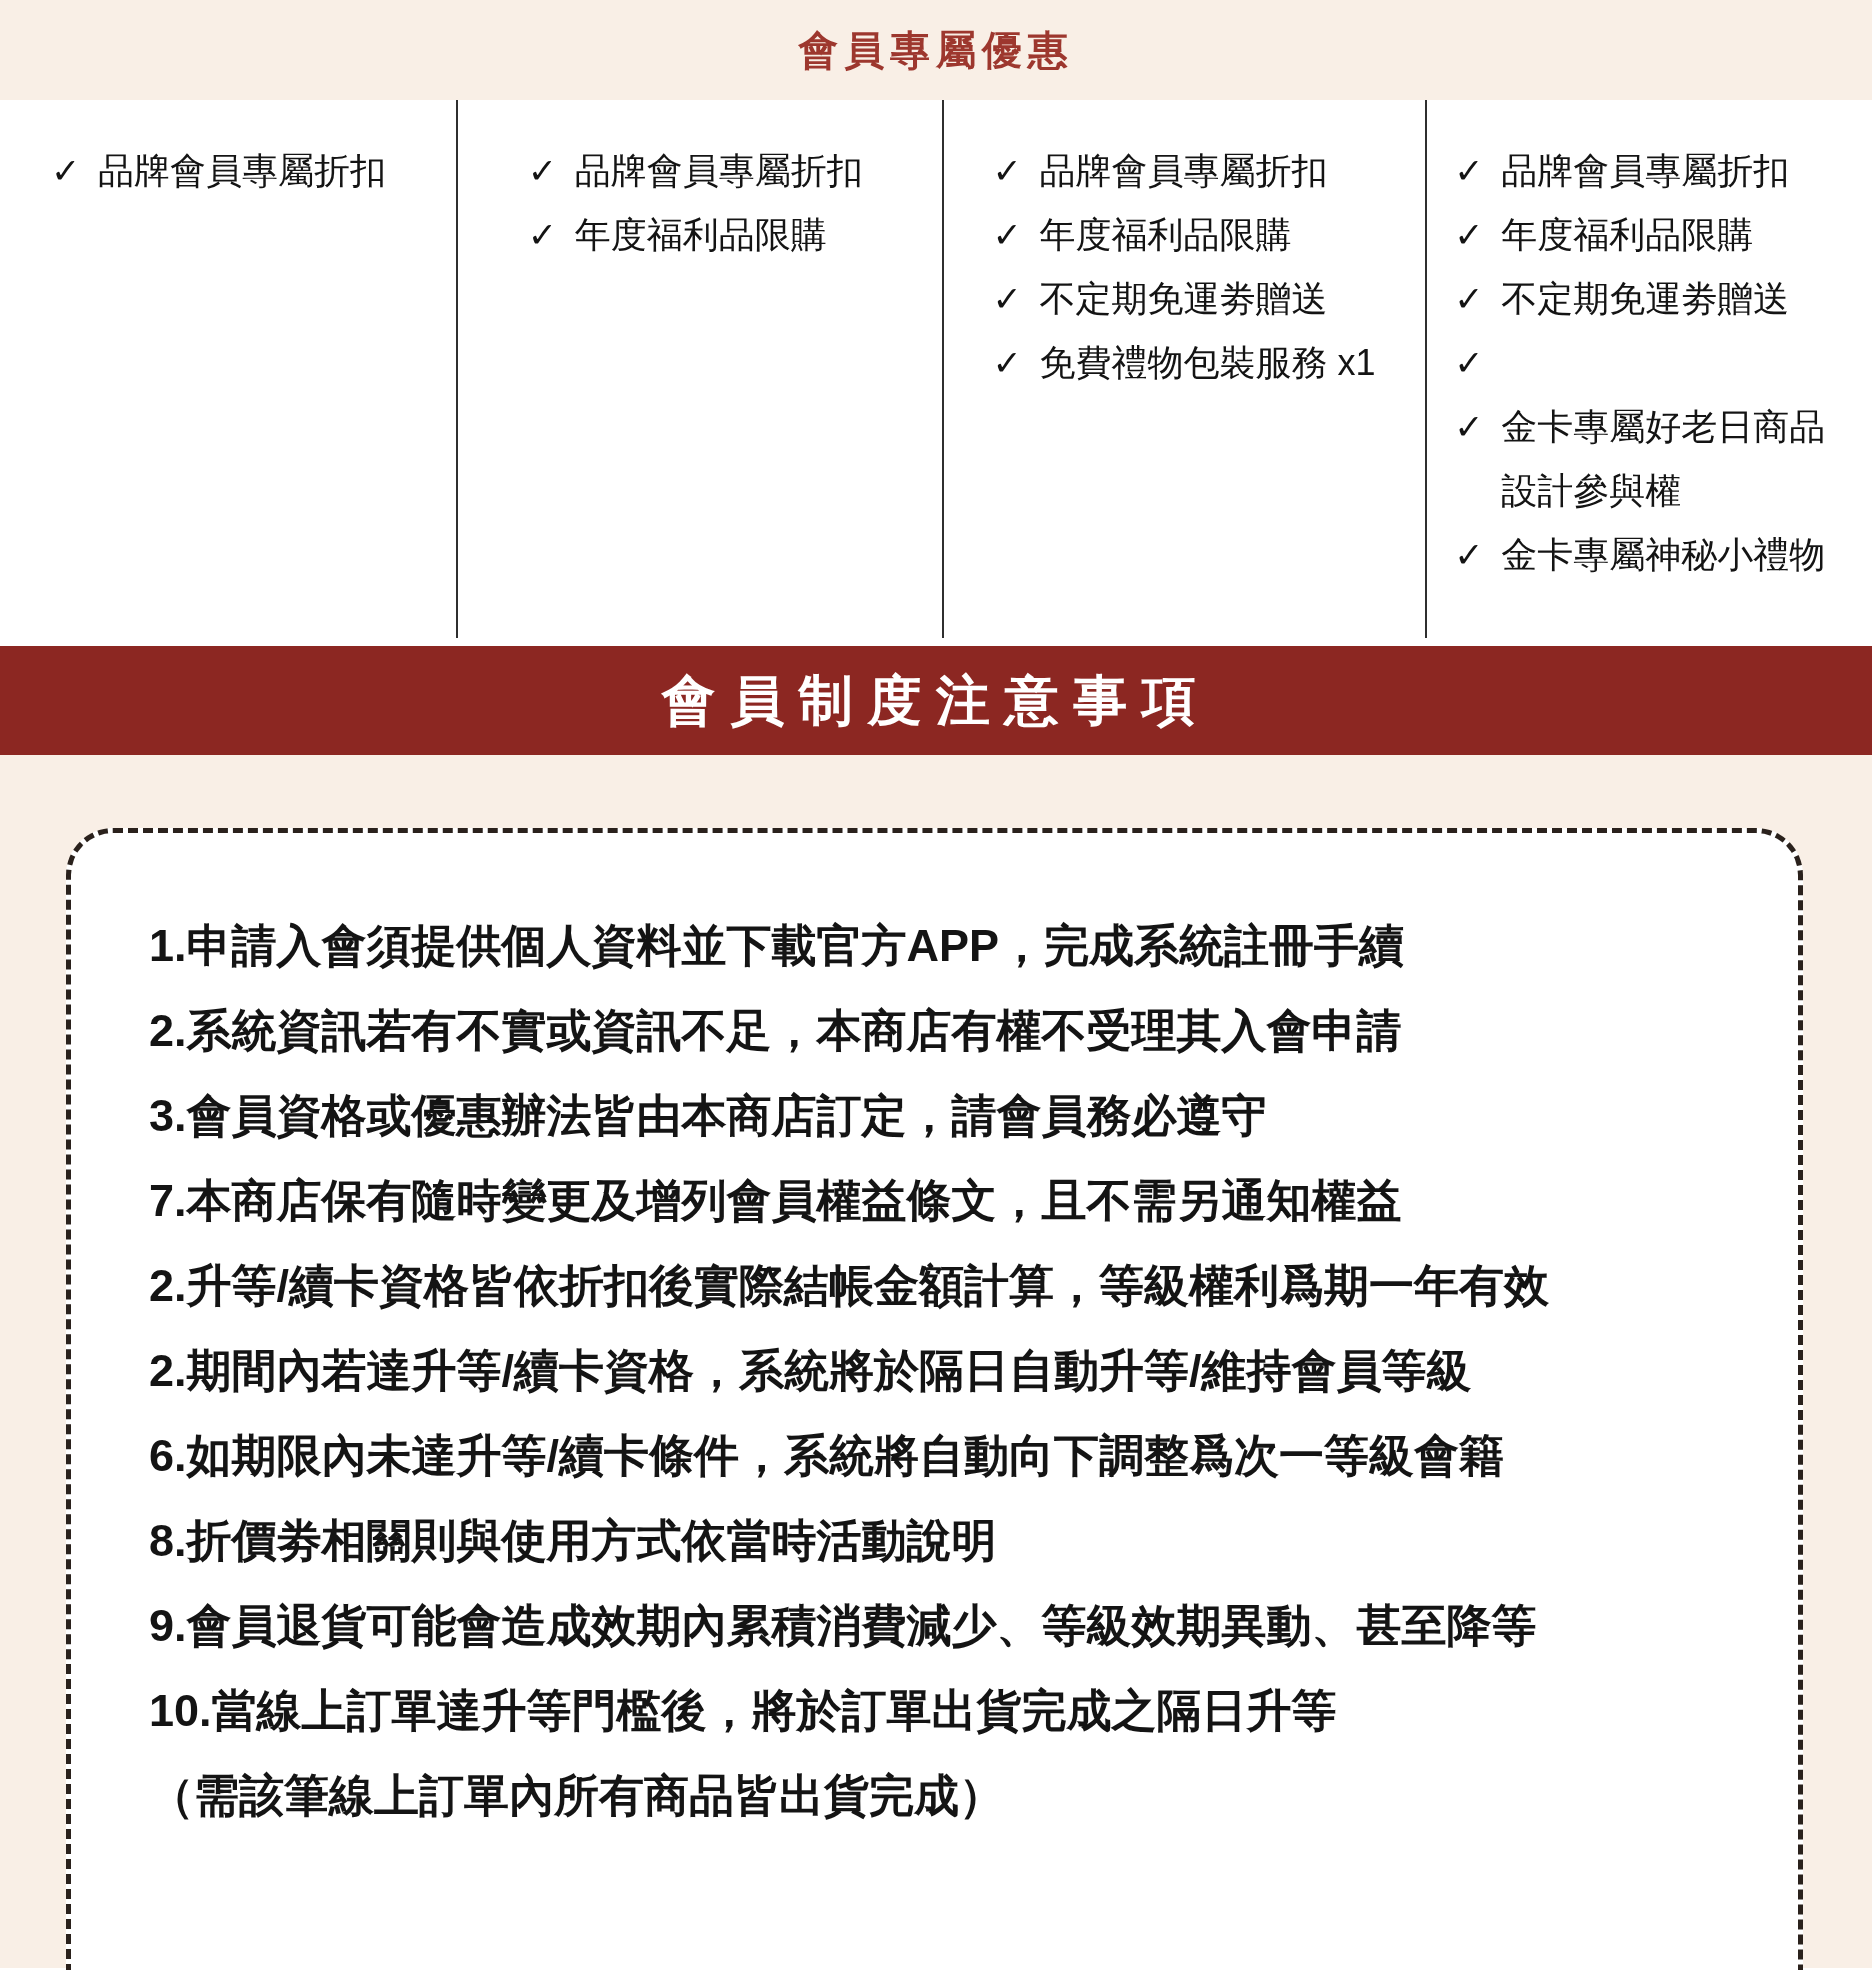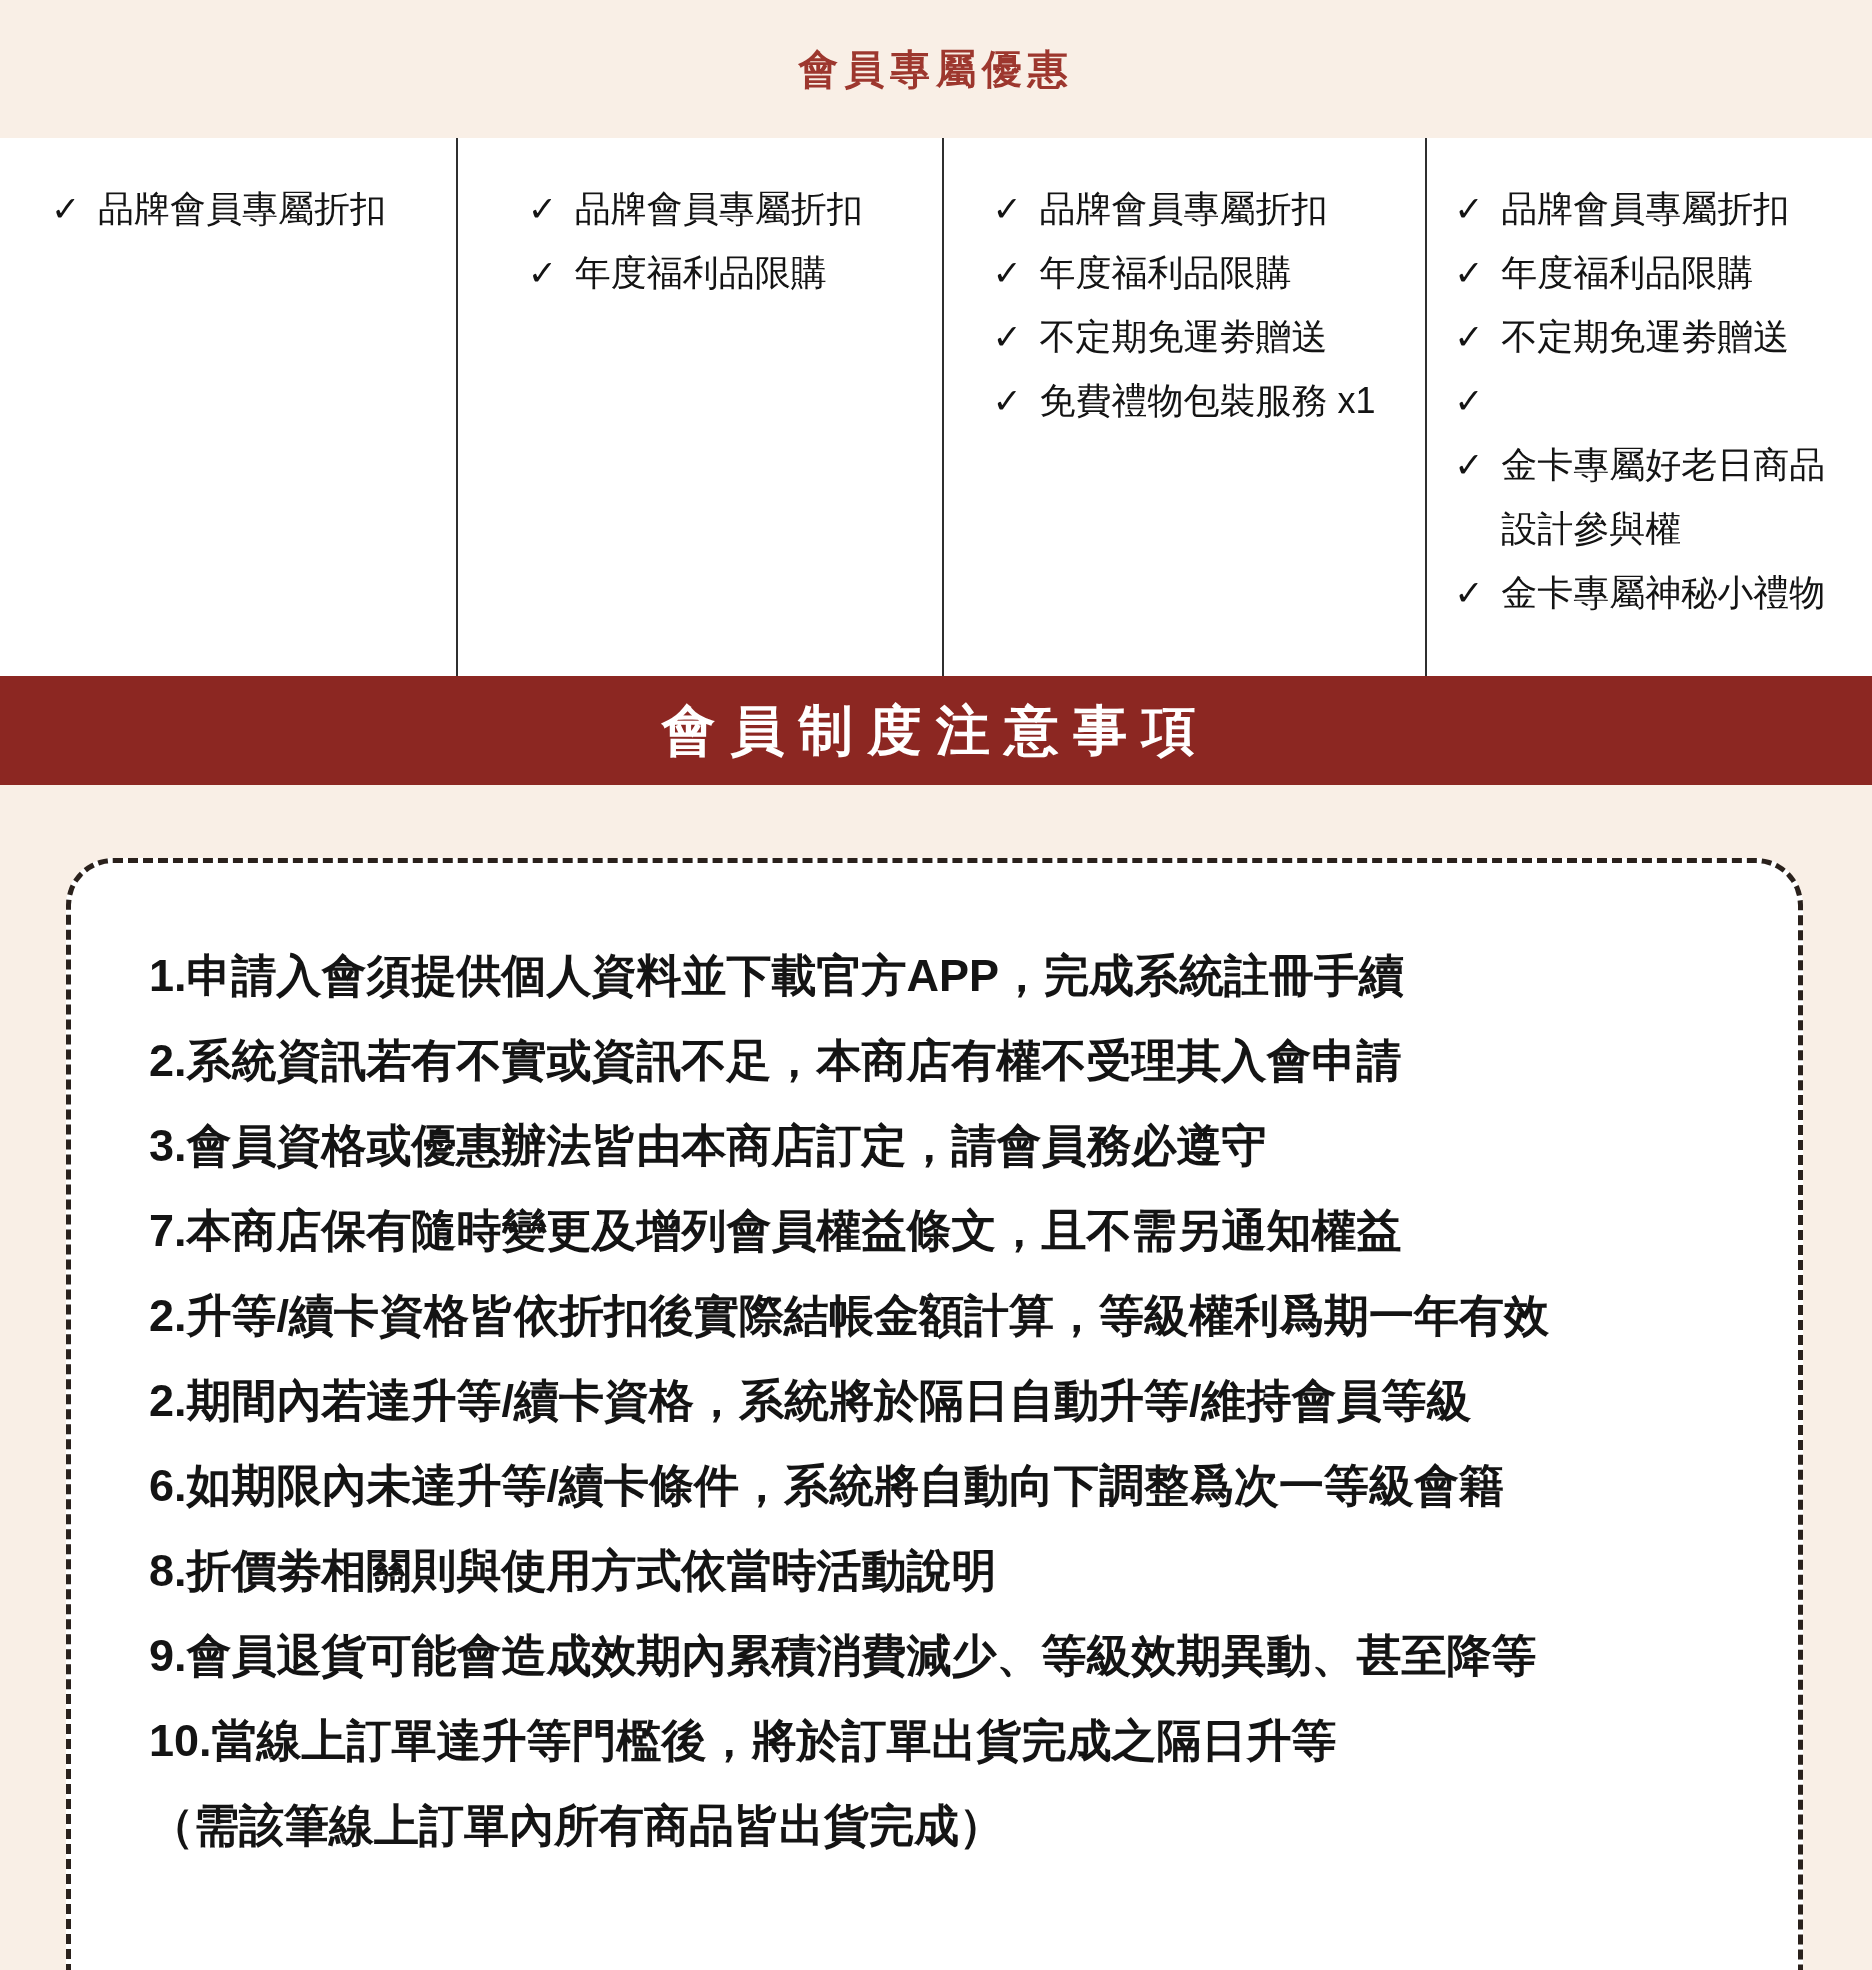--- a/index.html
+++ b/index.html
@@ -3,21 +3,21 @@
 <meta charset="utf-8">
 <style>
   html,body{margin:0;padding:0;}
   body{
     width:1872px;height:1971px;position:relative;background:#ffffff;
     font-family:"Liberation Sans",sans-serif;color:#141414;
     -webkit-font-smoothing:antialiased;overflow:hidden;
   }
   
   .top-header{
-    width:1872px;height:138px;background:#f9efe6;
+    width:1872px;height:100px;background:#f9efe6;
     display:flex;align-items:center;justify-content:center;
   }
   .top-header .title{
     color:#9d372e;font-size:40px;font-weight:bold;letter-spacing:5.9px;
   }
   
   .tiers{
     width:1872px;height:538px;background:#ffffff;display:flex;box-sizing:border-box;
   }
   .tier-col{box-sizing:border-box;padding-top:39px;}
@@ -30,21 +30,21 @@
     display:flex;align-items:flex-start;
     font-size:36px;line-height:64px;color:#141414;font-weight:500;
   }
   .benefit-item .check{
     flex:0 0 47px;font-size:35px;color:#141414;font-weight:400;
   }
   .benefit-item .btext{white-space:pre-line;}
   
   .banner{
     width:1872px;height:109px;background:#8c2722;
-    display:flex;align-items:baseline;justify-content:center;gap:29px;
+    display:flex;align-items:baseline;justify-content:center;gap:29px;margin-top:8px;
   }
   .banner .zh{
     color:#ffffff;font-size:54px;font-weight:bold;letter-spacing:14.6px;line-height:109px;
   }
   .banner .en{
     color:#ffffff;font-size:34px;font-weight:400;letter-spacing:2.9px;
   }
   
   .notice-section{
     width:1872px;height:1213px;background:#f9efe6;position:relative;

